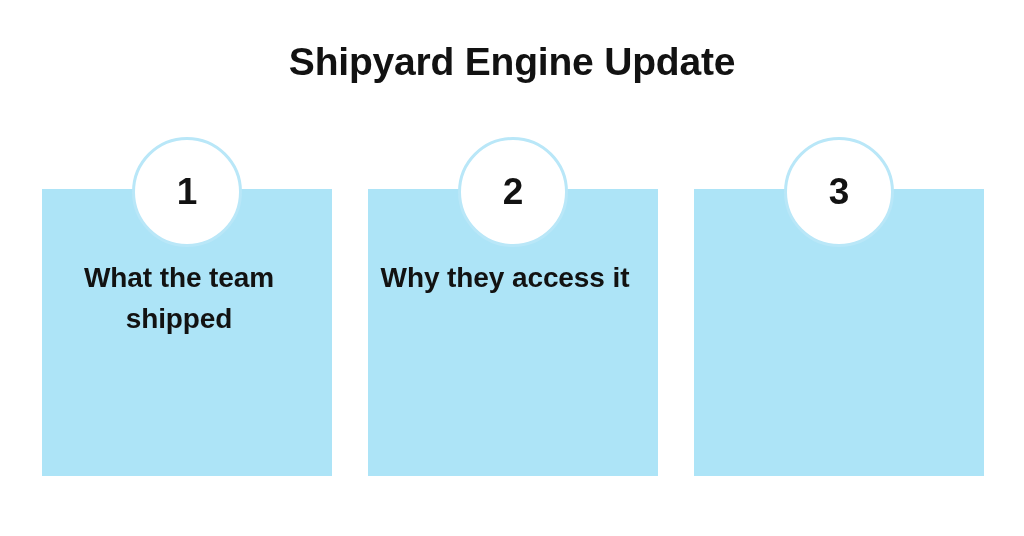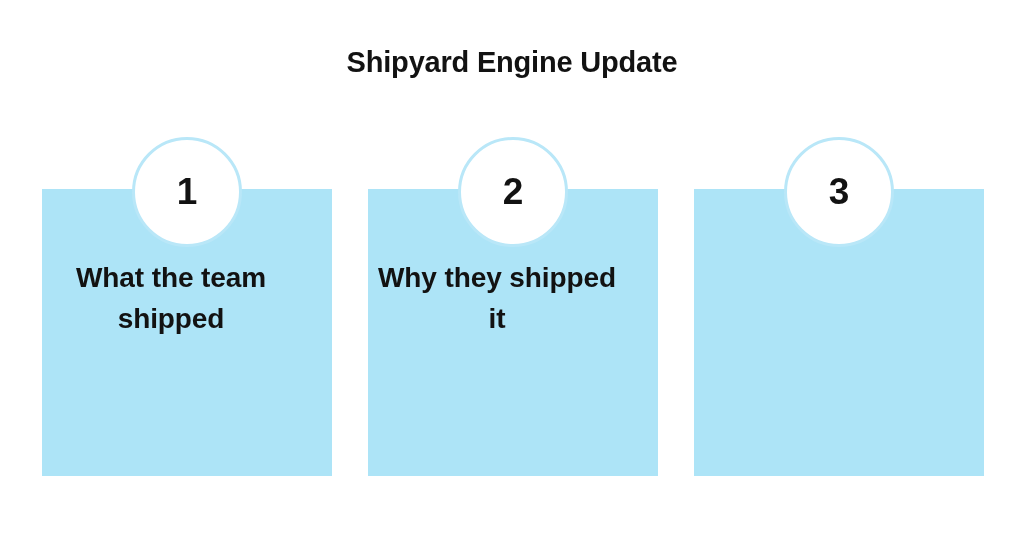--- a/index.html
+++ b/index.html
@@ -23,21 +23,21 @@
     background: #ffffff;
   }
 
   
   .slide-title {
     position: absolute;
     top: 38px;
     left: 0;
     width: 1024px;
     text-align: center;
-    font-size: 29px;
+    font-size: 39px;
     font-weight: 800;
     letter-spacing: -0.2px;
     color: #121212;
     line-height: 48px;
     white-space: nowrap;
   }
 
   
   .cards {
     position: absolute;
@@ -81,21 +81,21 @@
     color: #121212;
     line-height: 1;
     letter-spacing: 0px;
     margin-top: -2px;
   }
 
   
   .card-text {
     position: absolute;
     top: 68px;
-    left: 0;
+    left: 8px;
     width: 258px;
     text-align: center;
     font-size: 28px;
     font-weight: 700;
     line-height: 41px;
     color: #121212;
     letter-spacing: -0.1px;
   }
 </style>
 </head>
@@ -111,21 +111,21 @@
       <div class="badge">
         <span class="badge-number">1</span>
       </div>
       <div class="card-text">What the team shipped</div>
     </div>
 
     <div class="card card-2">
       <div class="badge">
         <span class="badge-number">2</span>
       </div>
-      <div class="card-text">Why they shipped it</div>
+      <div class="card-text">Why they access it</div>
     </div>
 
     <div class="card card-3">
       <div class="badge">
         <span class="badge-number">3</span>
       </div>
     </div>
 
   </div>
 </div>

